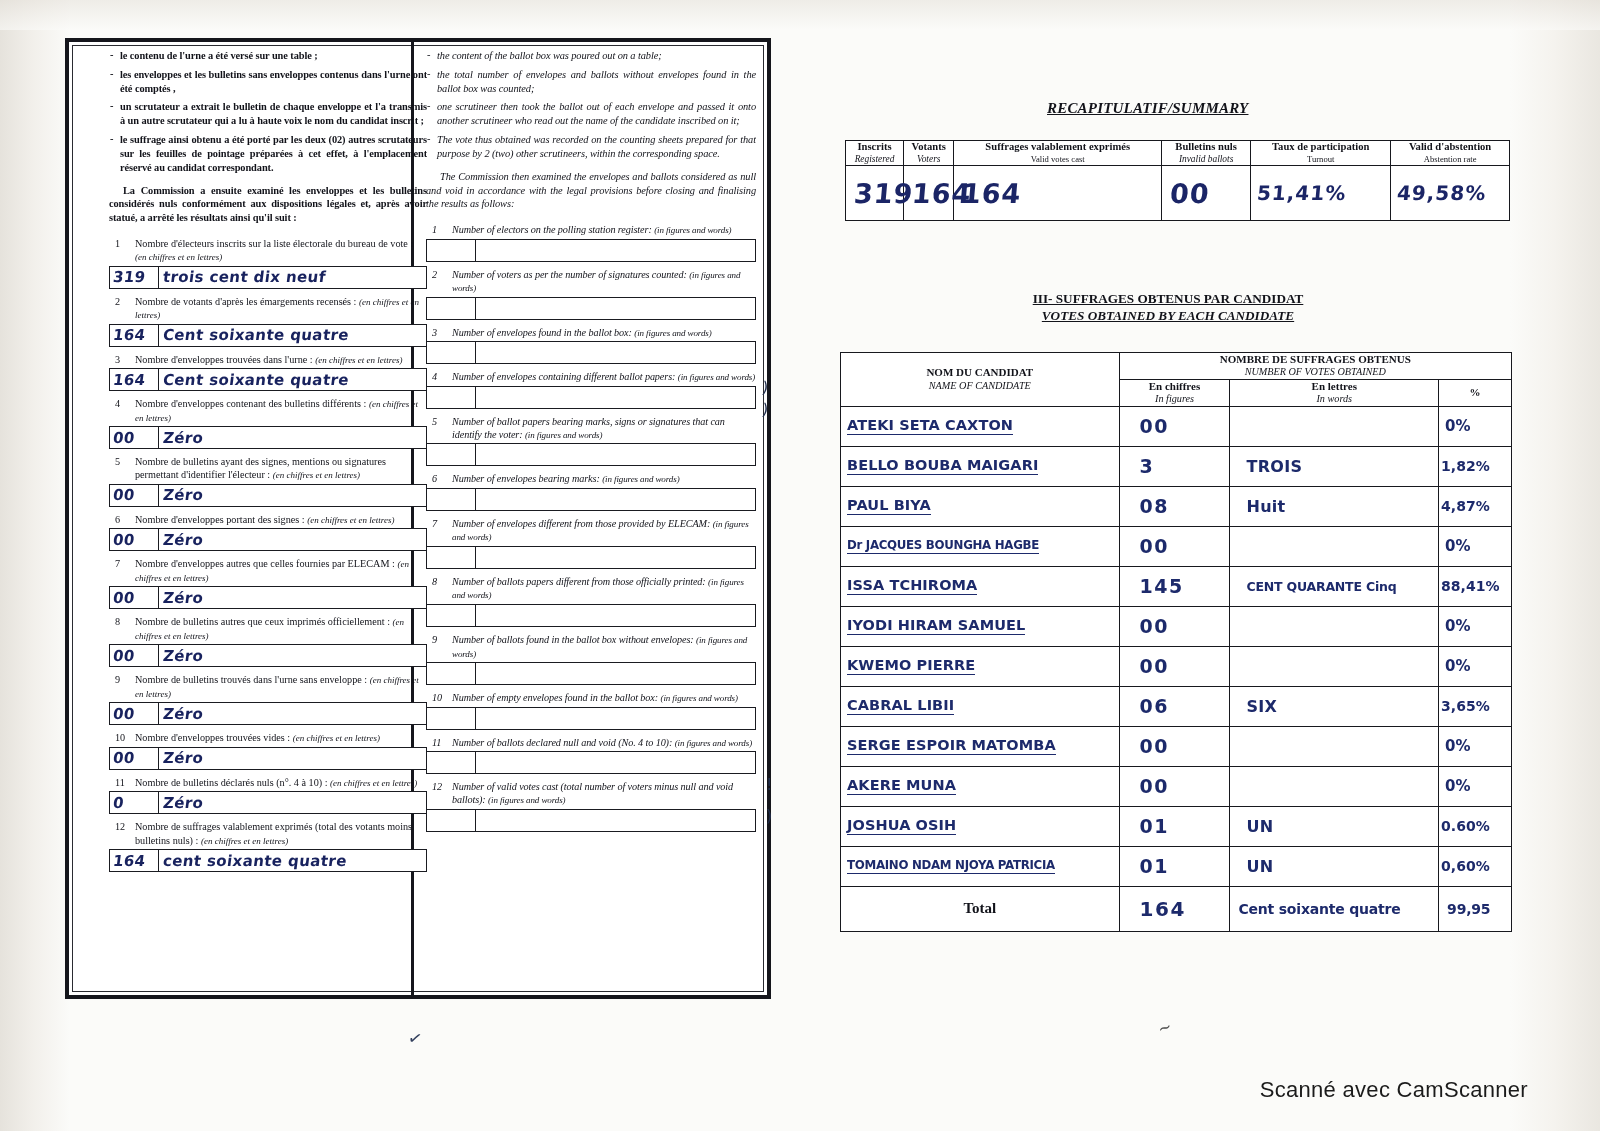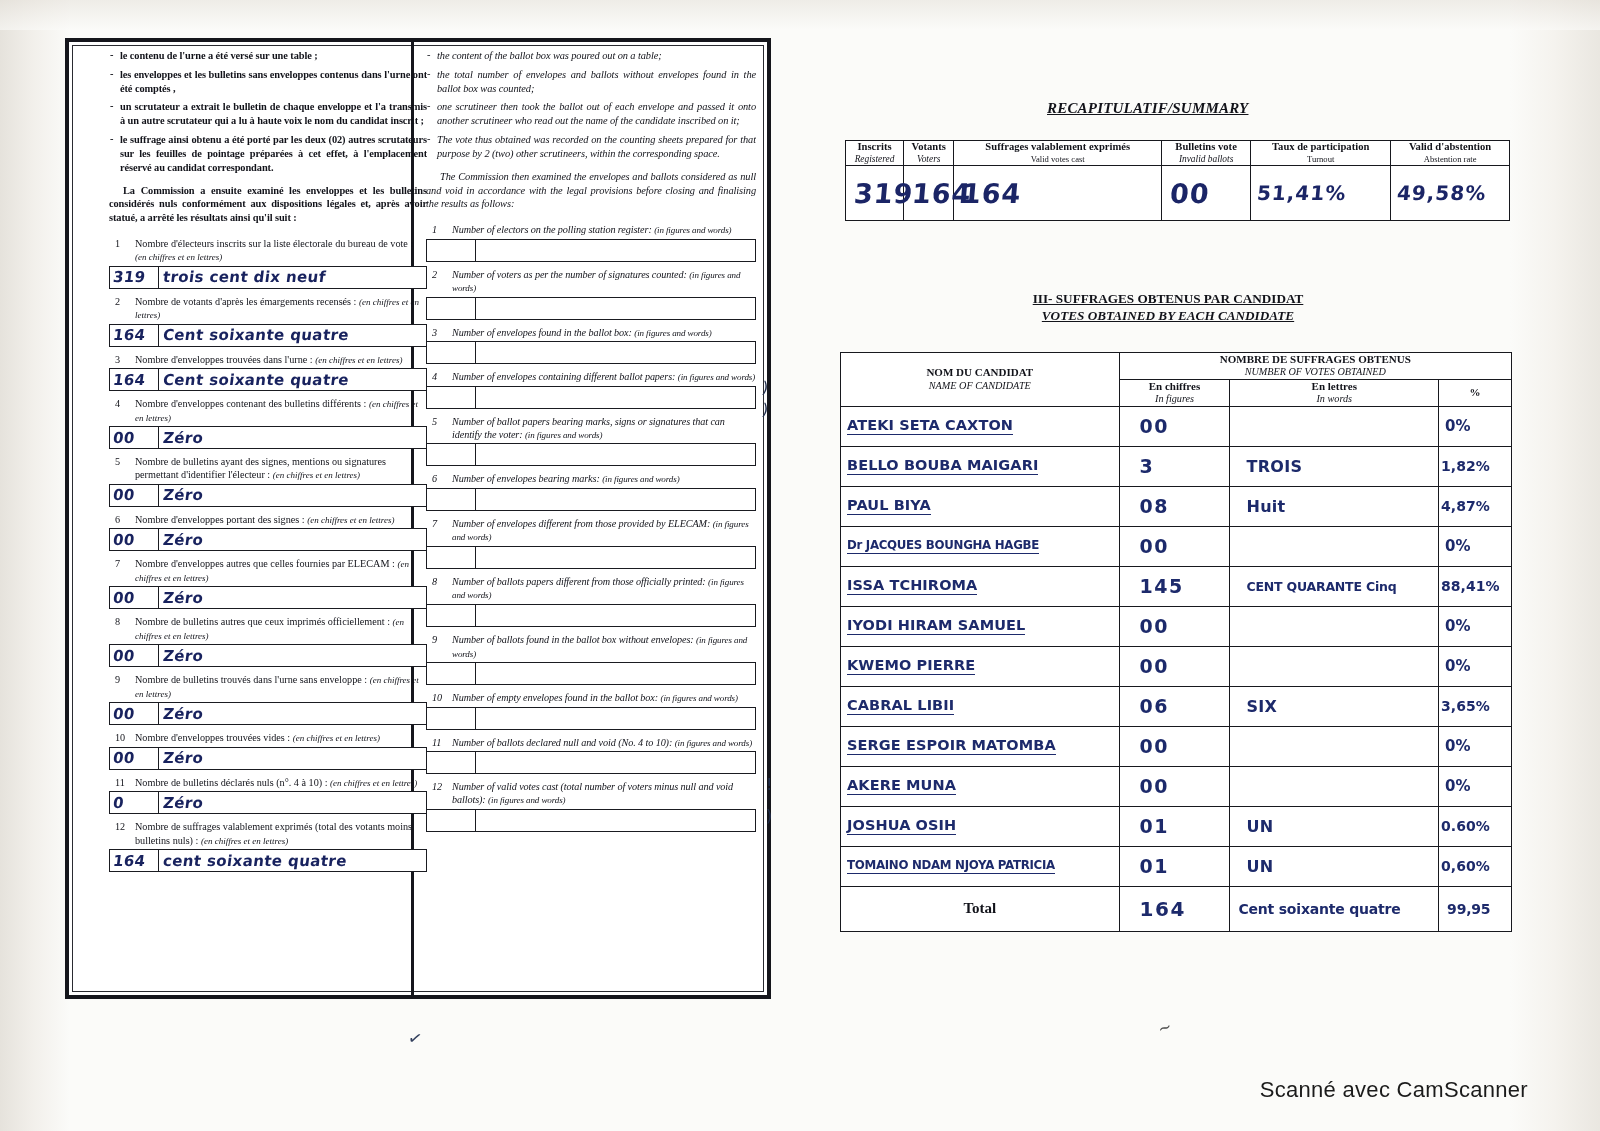--- a/index.html
+++ b/index.html
@@ -385,21 +385,21 @@
         </th>
         <th>
           <div>Votants</div>
           <span class="en">Voters</span>
         </th>
         <th>
           <div>Suffrages valablement exprimés</div>
           <span class="en2">Valid votes cast</span>
         </th>
         <th>
-          <div>Bulletins vote</div>
+          <div>Bulletins nuls</div>
           <span class="en">Invalid ballots</span>
         </th>
         <th>
           <div>Taux de participation</div>
           <span class="en2">Turnout</span>
         </th>
         <th>
           <div>Valid d'abstention</div>
           <span class="en2">Abstention rate</span>
         </th>

